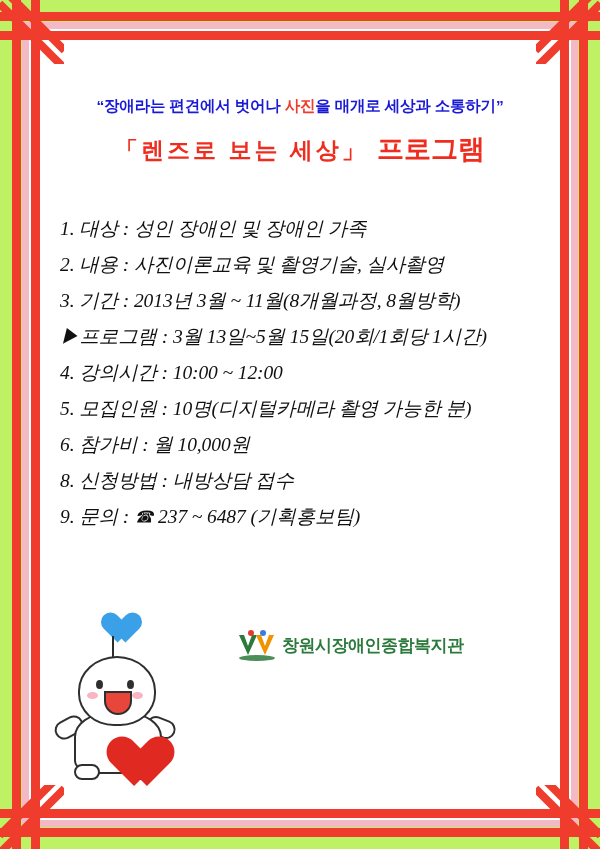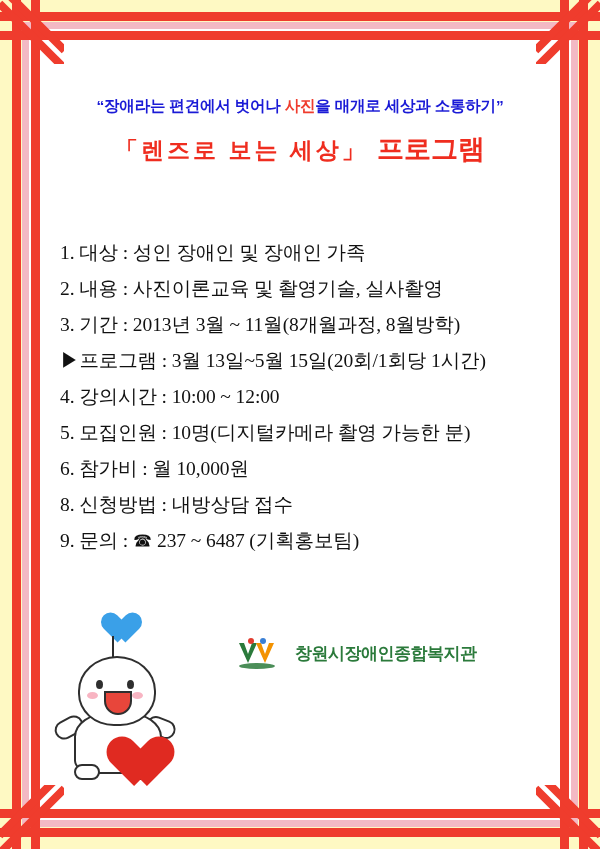--- a/index.html
+++ b/index.html
@@ -14,21 +14,21 @@
     position: relative;
     overflow: hidden;
   }
 
   
   .poster {
     position: absolute;
     left: 0; top: 0;
     width: 600px;
     height: 849px;
-    background: #fef9c3;
+    background: #bef264;
   }
 
   
   .frame-outer {
     position: absolute;
     left: 22px;
     top: 22px;
     right: 22px;
     bottom: 22px;
     border: 7px solid #f3b9c4;
@@ -122,22 +122,23 @@
     font-size: 23px;
     letter-spacing: 3px;
   }
   .title .tail {
     color: #ef2d1f;
     font-size: 27px;
     letter-spacing: 0px;
   }
 
   .details {
-    margin-top: 76px;
+    margin-top: 52px;
     padding-left: 14px;
+    font-style: italic;
   }
   .line {
     font-family: "Liberation Serif", serif;
     font-size: 19.5px;
     color: #111111;
     line-height: 1.0;
     margin-bottom: 16.5px;
     white-space: nowrap;
     letter-spacing: -0.1px;
   }
@@ -274,24 +275,24 @@
     height: 48px;
     background: #e02a21;
     border-radius: 31px 31px 0 0;
   }
   .m-heart-red:before { left: 31px; transform: rotate(45deg); transform-origin: 0 100%; }
   .m-heart-red:after { left: 31px; transform: rotate(-45deg); transform-origin: 100% 100%; }
 
   .org-logo {
     position: absolute;
     left: 190px;
-    bottom: 116px;
+    bottom: 124px;
     display: flex;
     align-items: center;
-    gap: 17px;
+    gap: 4px;
   }
   .org-mark { width: 42px; height: 32px; }
   .org-name {
     font-family: "Liberation Sans", sans-serif;
     font-size: 17px;
     font-weight: bold;
     color: #2b7a3b;
     letter-spacing: -0.5px;
     white-space: nowrap;
   }

